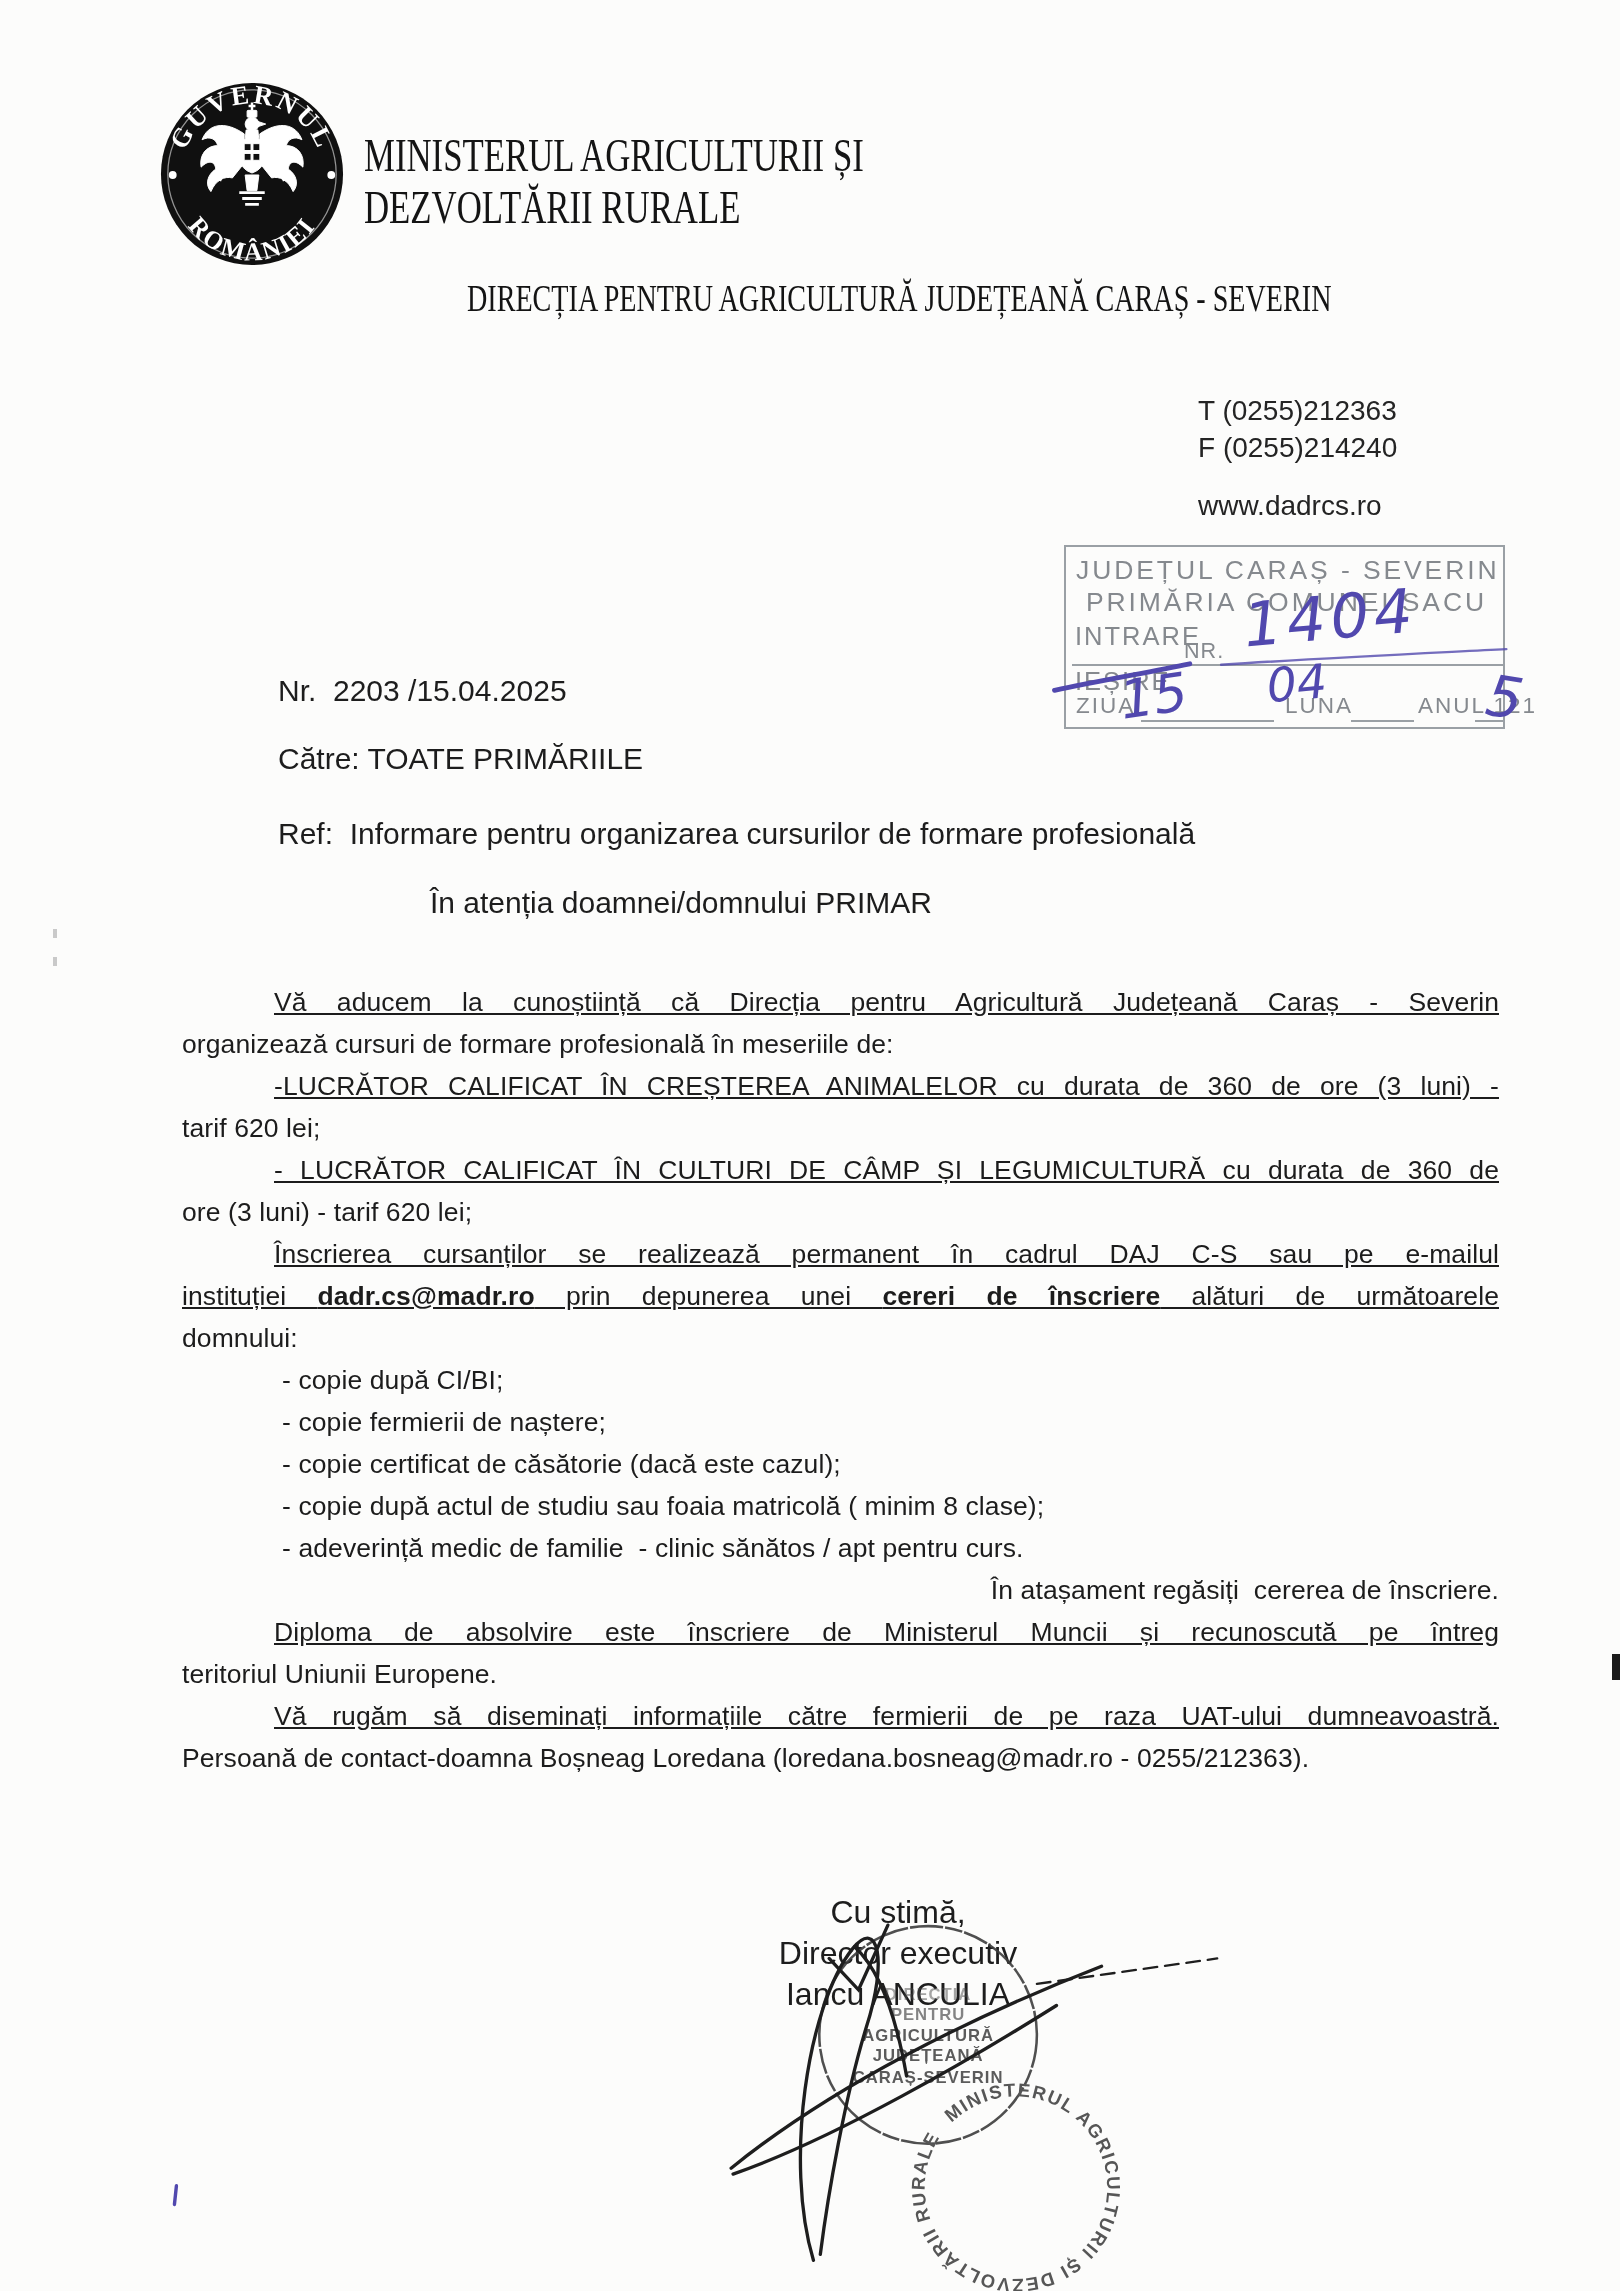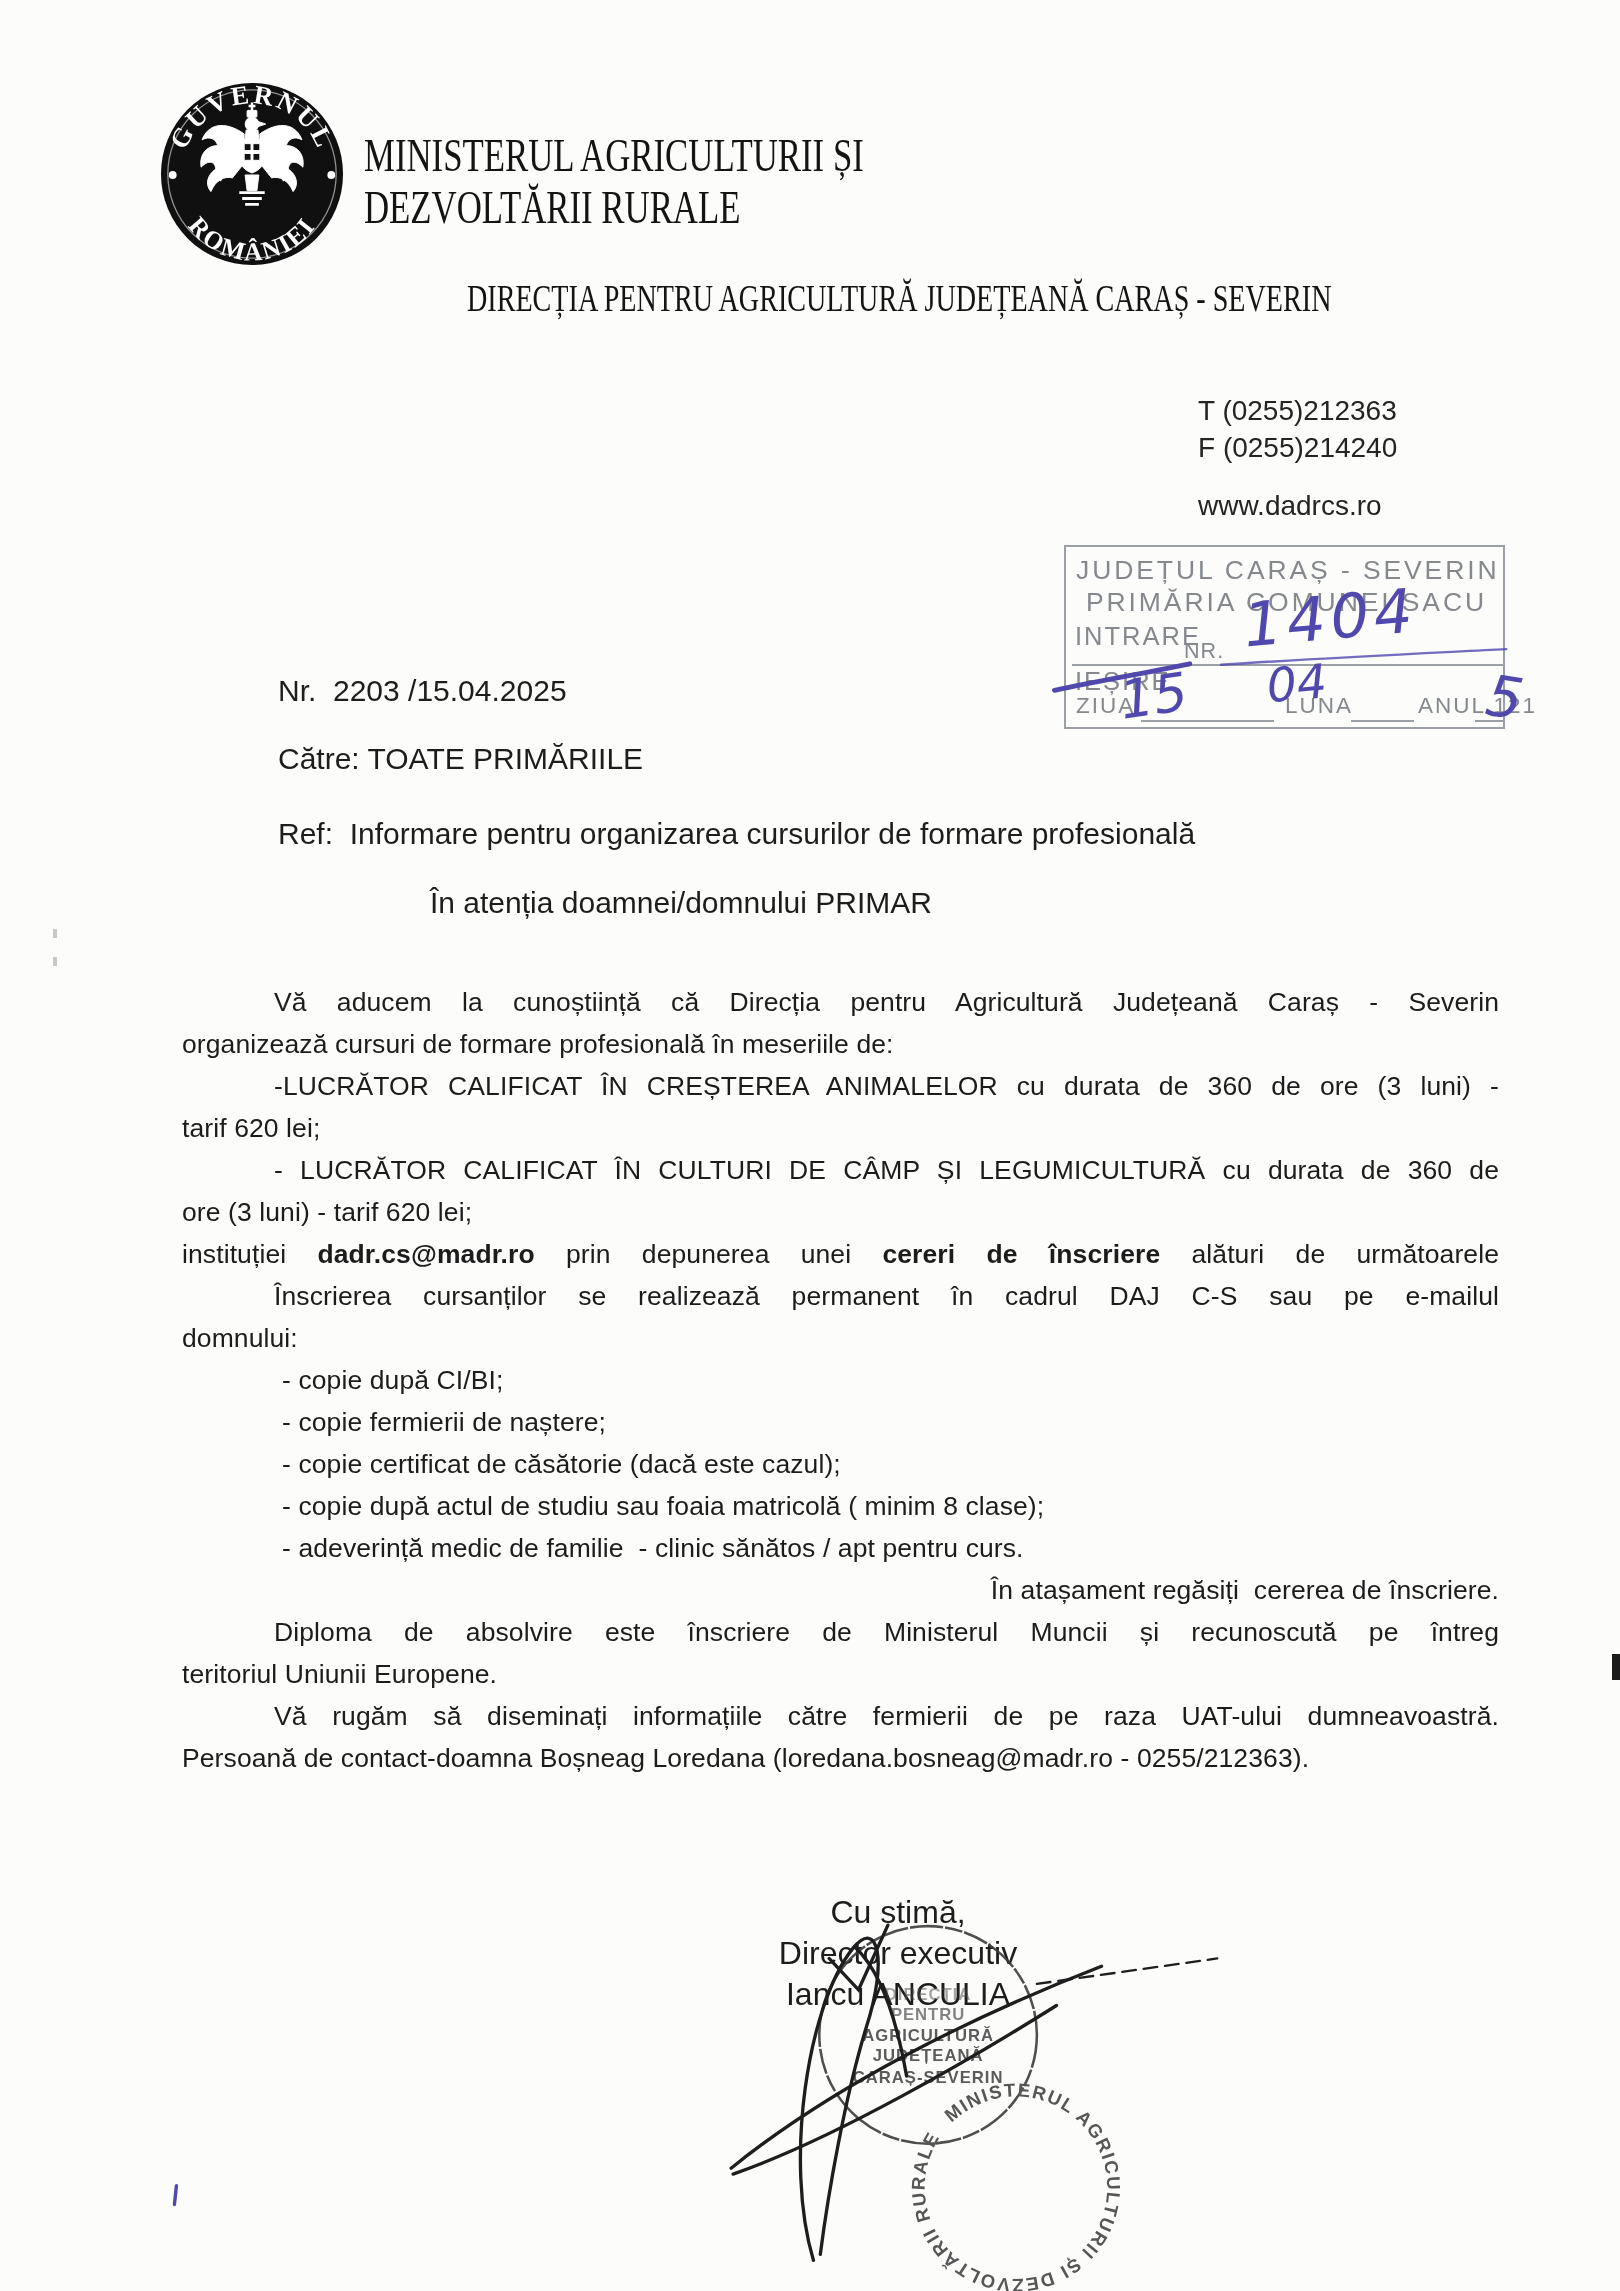--- a/index.html
+++ b/index.html
@@ -40,21 +40,21 @@
   
   .meta{font-size:30px; color:#1d1d1d; white-space:pre;}
   #nrline{left:278px; top:674px;}
   #toline{left:278px; top:742px;}
   #refline{left:278px; top:817px;}
   #attline{left:430px; top:886px;}
   
   #body{left:182px; top:981px; width:1317px;}
   .bline{font-size:26.5px; line-height:42px; height:42px; letter-spacing:0.1px;
          color:#1c1c1c; overflow:visible; white-space:pre-wrap;}
-  .just{text-align:justify; text-align-last:justify;}
+  .just{text-align:justify; text-align-last:justify;text-decoration:underline;}
   .ind1{text-indent:92px;}
   .ind2{padding-left:100px;}
   .ind3{padding-left:77px;text-align:right;}
   .bline b{font-weight:700;}
   .bline .u{text-underline-offset:4.9px;}
   
   #closing{left:741px; top:1892px; width:314px; text-align:center;
            font-size:32px; line-height:41px; color:#1d1d1d;}
   
   #art{left:0; top:0; pointer-events:none;}
@@ -133,22 +133,22 @@
   <div class="abs meta" id="refline">Ref:  Informare pentru organizarea cursurilor de formare profesională</div>
   <div class="abs meta" id="attline">În atenția doamnei/domnului PRIMAR</div>
 
   <div class="abs" id="body">
       <div class="bline ind1 just">Vă aducem la cunoștiință că Direcția pentru Agricultură Județeană Caraș - Severin</div>
       <div class="bline">organizează cursuri de formare profesională în meseriile de:</div>
       <div class="bline ind1 just">-LUCRĂTOR CALIFICAT ÎN CREȘTEREA ANIMALELOR cu durata de 360 de ore (3 luni) -</div>
       <div class="bline">tarif 620 lei;</div>
       <div class="bline ind1 just">- LUCRĂTOR CALIFICAT ÎN CULTURI DE CÂMP ȘI LEGUMICULTURĂ cu durata de 360 de</div>
       <div class="bline">ore (3 luni) - tarif 620 lei;</div>
+      <div class="bline ind1 just">Înscrierea cursanților se realizează permanent în cadrul DAJ C-S sau pe e-mailul</div>
       <div class="bline just">instituției <b>dadr.cs@madr.ro</b> prin depunerea unei <b>cereri de înscriere</b> alături de următoarele</div>
-      <div class="bline ind1 just">Înscrierea cursanților se realizează permanent în cadrul DAJ C-S sau pe e-mailul</div>
       <div class="bline">domnului:</div>
       <div class="bline ind2">- copie după CI/BI;</div>
       <div class="bline ind2">- copie fermierii de naștere;</div>
       <div class="bline ind2">- copie certificat de căsătorie (dacă este cazul);</div>
       <div class="bline ind2">- copie după actul de studiu sau foaia matricolă ( minim 8 clase);</div>
       <div class="bline ind2">- adeverință medic de familie  - clinic sănătos / apt pentru curs.</div>
       <div class="bline ind3">În atașament regăsiți  cererea de înscriere.</div>
       <div class="bline ind1 just">Diploma de absolvire este înscriere de Ministerul Muncii și recunoscută pe întreg</div>
       <div class="bline">teritoriul Uniunii Europene.</div>
       <div class="bline ind1 just">Vă rugăm să diseminați informațiile către fermierii de pe raza UAT-ului dumneavoastră.</div>

